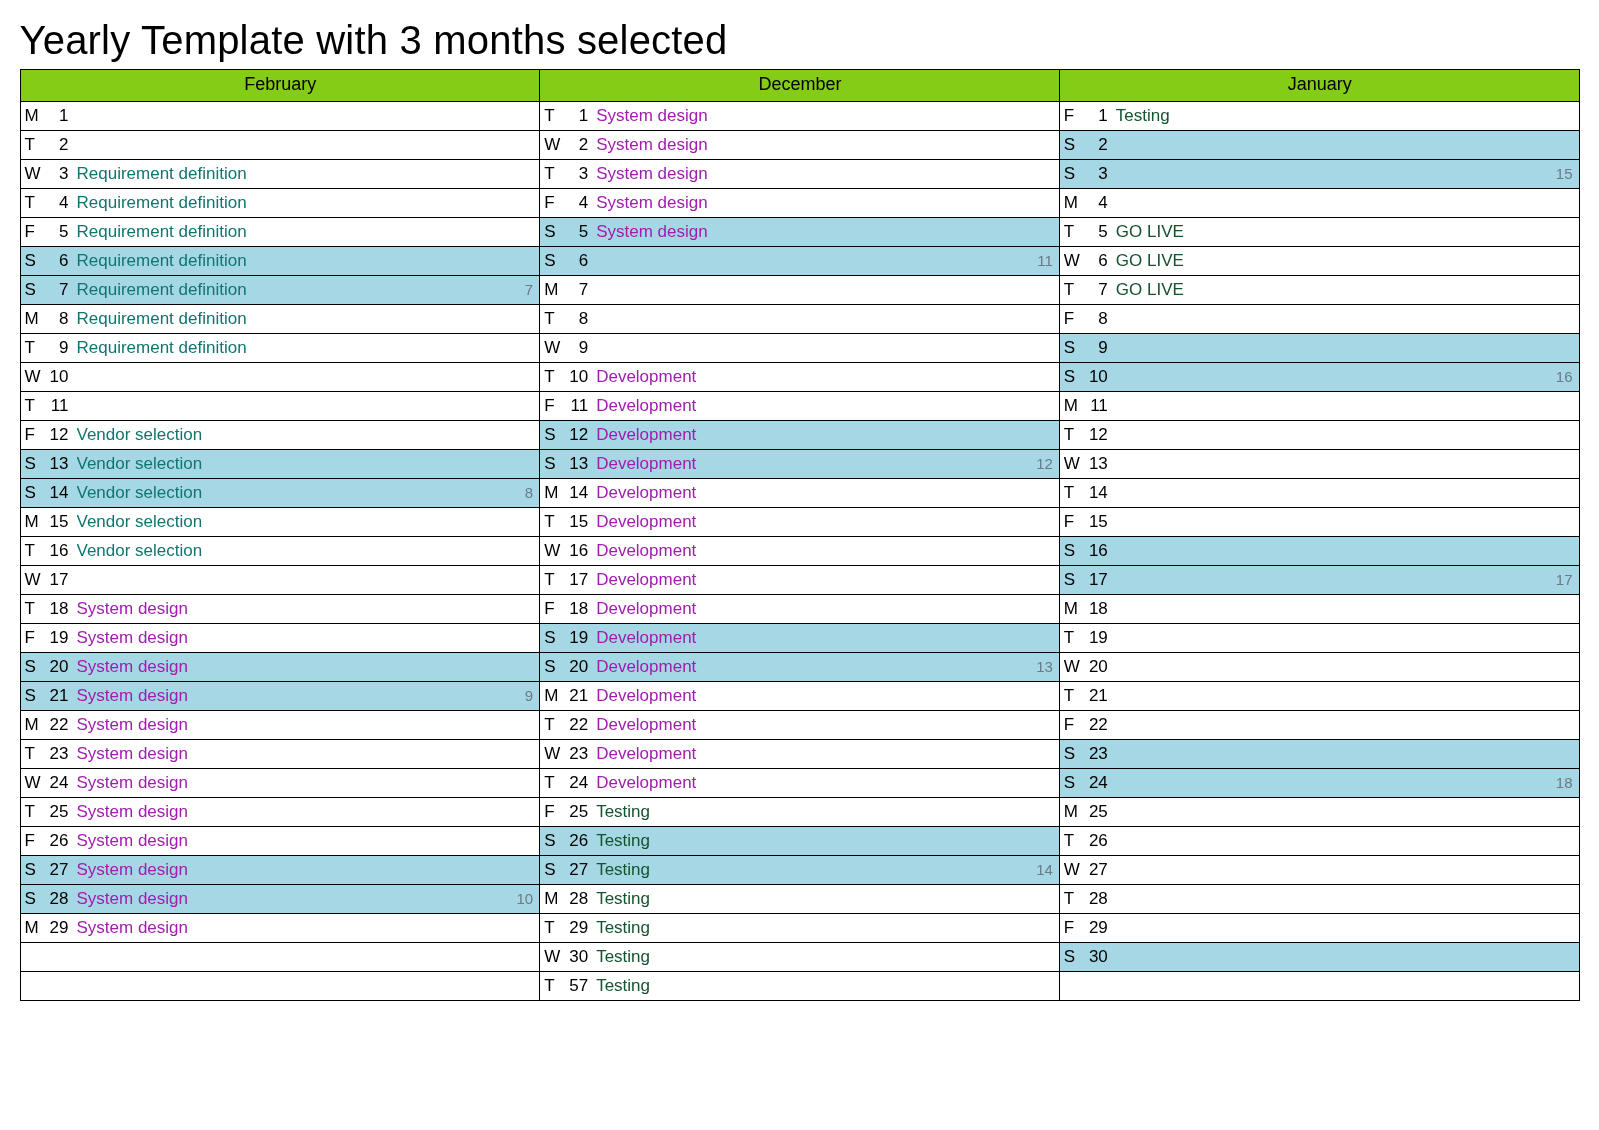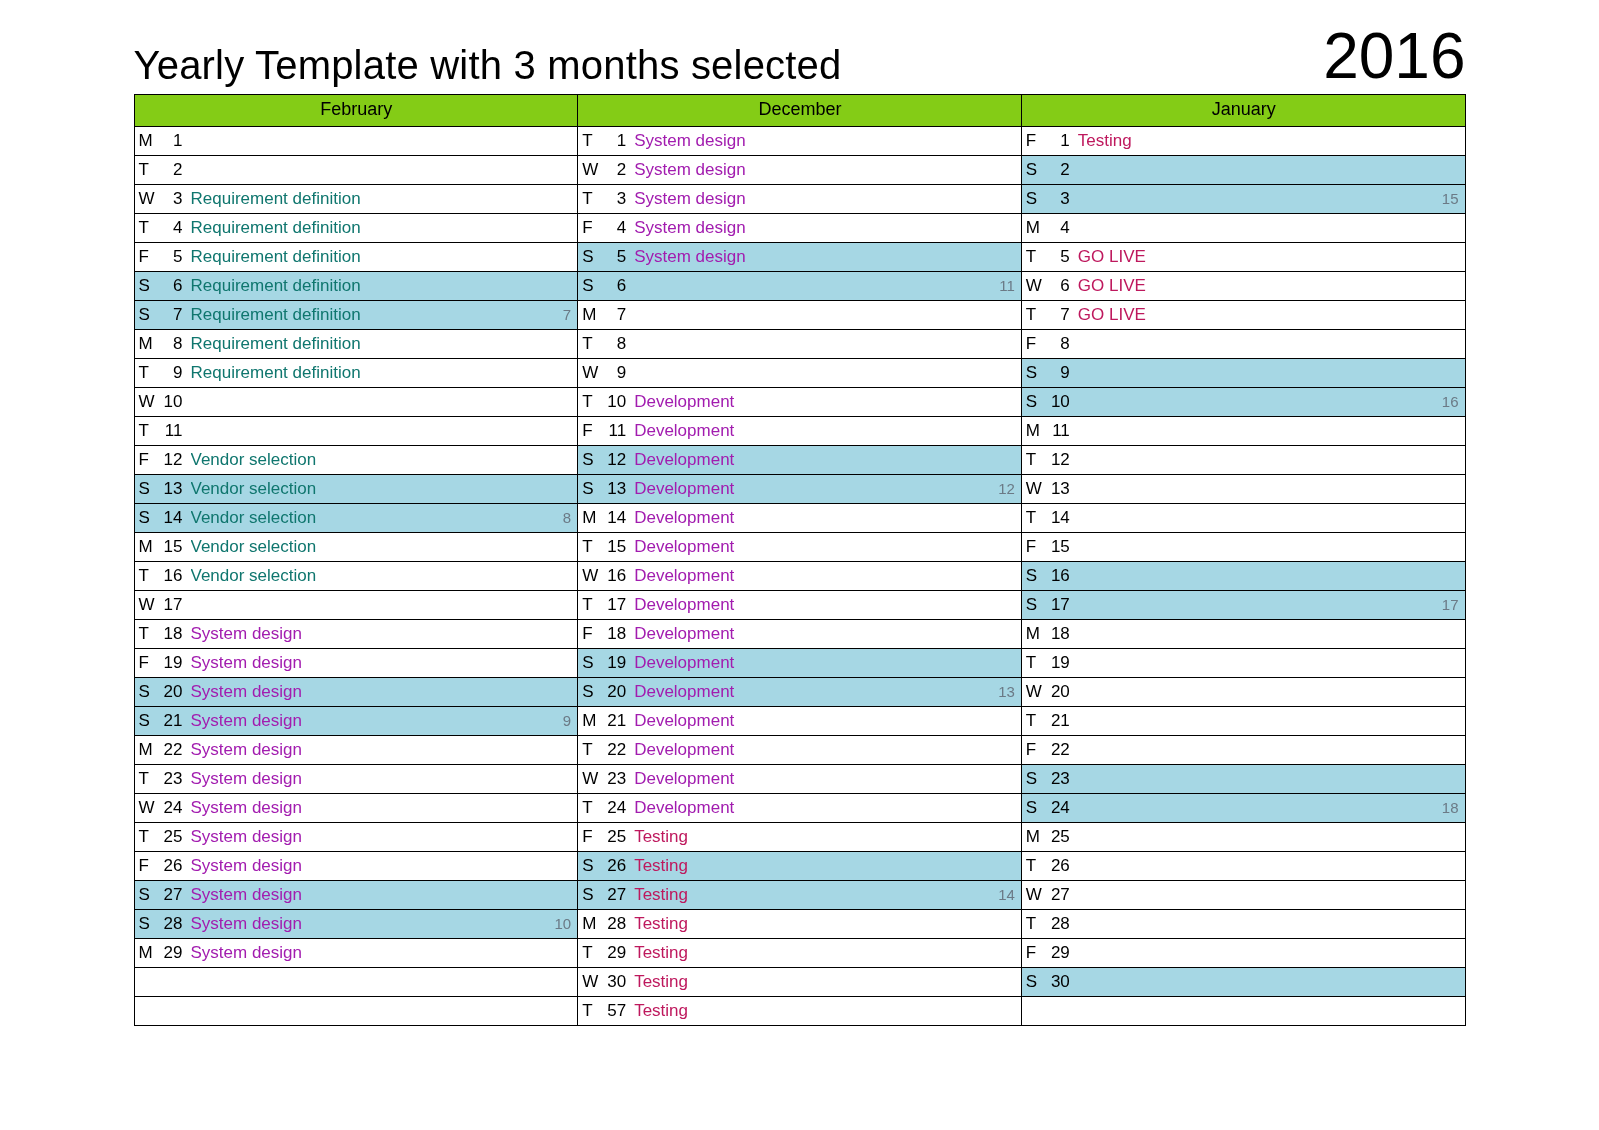--- a/index.html
+++ b/index.html
@@ -3,22 +3,22 @@
 <meta charset="utf-8">
 <style>
   html, body {
     margin: 0;
     padding: 0;
     background: #ffffff;
     font-family: Arial, Helvetica, sans-serif;
     color: #000;
   }
   .page {
-    width: 1332px;
-    margin: 24px auto 40px auto;
+    width: 1560px;
+    margin: 18px auto 40px auto;
   }
   .header {
     display: flex;
     align-items: flex-end;
     justify-content: space-between;
     margin-bottom: 6px;
   }
   .title {
     font-size: 40px;
     font-weight: 400;
@@ -78,29 +78,28 @@
     right: 6px;
     top: 0;
     font-size: 15px;
     color: #6b7a86;
   }
   .weekend {
     background: #a6d7e4;
   }
   .tc-red  { color: #0f766e; }
   .tc-blue { color: #a21caf; }
-  .tc-black{ color: #be185d; }
+  .tc-black{ color: #14532d; }
 </style>
 </head>
 <body>
 
 <div class="page">
   <div class="header">
     <div class="title">Yearly Template with 3 months selected</div>
-    <div class="year">2016</div>
   </div>
 
   <table class="cal">
     <thead>
       <tr>
         <th>February</th>
         <th>December</th>
         <th>January</th>
       </tr>
     </thead>

